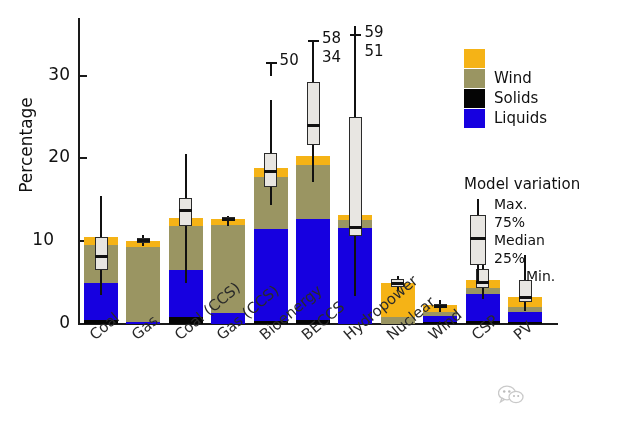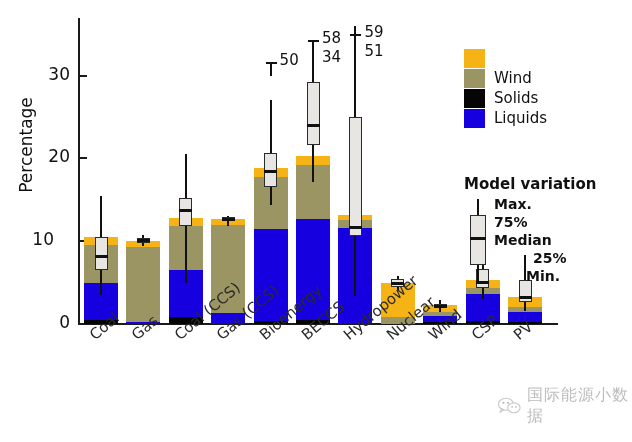--- a/index.html
+++ b/index.html
@@ -39,21 +39,21 @@
   .xtick{position:absolute;top:330px;font-size:15px;color:#2a2a2a;
       transform:rotate(-40deg);transform-origin:left top;white-space:nowrap;}
 
   
   #legend{position:absolute;left:464px;top:48px;width:168px;}
   .leg-title{font-size:15px;color:#111;margin-bottom:3px;}
   .leg-row{display:flex;align-items:center;height:20px;}
   .leg-sw{width:21px;height:19px;margin-right:9px;}
   .leg-lbl{font-size:15px;color:#111;}
 
-  #mv{position:absolute;left:464px;top:175px;width:168px;font-weight:bold;}
+  #mv{position:absolute;left:464px;top:175px;width:168px;}
   .mv-title{font-size:15px;color:#111;margin-bottom:2px;}
   #mv-body{position:relative;height:92px;}
   #mv-glyph{position:absolute;left:6px;top:2px;width:16px;height:88px;}
   #mv-glyph .w{position:absolute;left:7px;width:2px;background:#111;}
   #mv-glyph .b{position:absolute;left:0;width:16px;background:#E8E6E2;
       border:1.5px solid #2b2b2b;box-sizing:border-box;}
   #mv-glyph .m{position:absolute;left:0;width:16px;height:3px;background:#111;}
   .mv-lbl{position:absolute;left:30px;font-size:14px;color:#111;line-height:14px;}
 
   
@@ -258,32 +258,31 @@
       <div id="mv-glyph">
         <div class="w" style="top:2px;height:16px;"></div>
         <div class="b" style="top:18px;height:50px;"></div>
         <div class="m" style="top:40px;"></div>
         <div class="w" style="top:68px;height:17px;"></div>
       </div>
       <div id="mv-labels">
           <div class="mv-lbl" style="top: 2px;">Max.</div>
           <div class="mv-lbl" style="top: 20px;">75%</div>
           <div class="mv-lbl" style="top: 38px;">Median</div>
-          <div class="mv-lbl" style="top: 56px; margin-left: 39px;">25%</div>
+          <div class="mv-lbl" style="top: 56px;">25%</div>
           <div class="mv-lbl" style="top: 74px; margin-left: 32px;">Min.</div>
         </div>
     </div>
   </div>
 
   <div id="wm">
     <svg width="26" height="20" viewBox="0 0 26 20">
       <ellipse cx="9" cy="8" rx="8.5" ry="6.8" fill="none" stroke="#8a8a8a" stroke-width="1.3"></ellipse>
       <path d="M4 13 L2.5 17 L6.5 14.6 Z" fill="none" stroke="#8a8a8a" stroke-width="1.3"></path>
       <circle cx="6.2" cy="6.4" r="1.25" fill="#6b6b6b"></circle>
       <circle cx="11.3" cy="6.4" r="1.25" fill="#6b6b6b"></circle>
       <ellipse cx="18" cy="12" rx="7" ry="5.6" fill="#fff" stroke="#8a8a8a" stroke-width="1.3"></ellipse>
       <circle cx="16" cy="11" r="1" fill="#6b6b6b"></circle>
       <circle cx="20.2" cy="11" r="1" fill="#6b6b6b"></circle>
     </svg>
-    <span class="wm-txt">国际能源小数据</span>
   </div>
 
 </div>
 
 </body></html>

